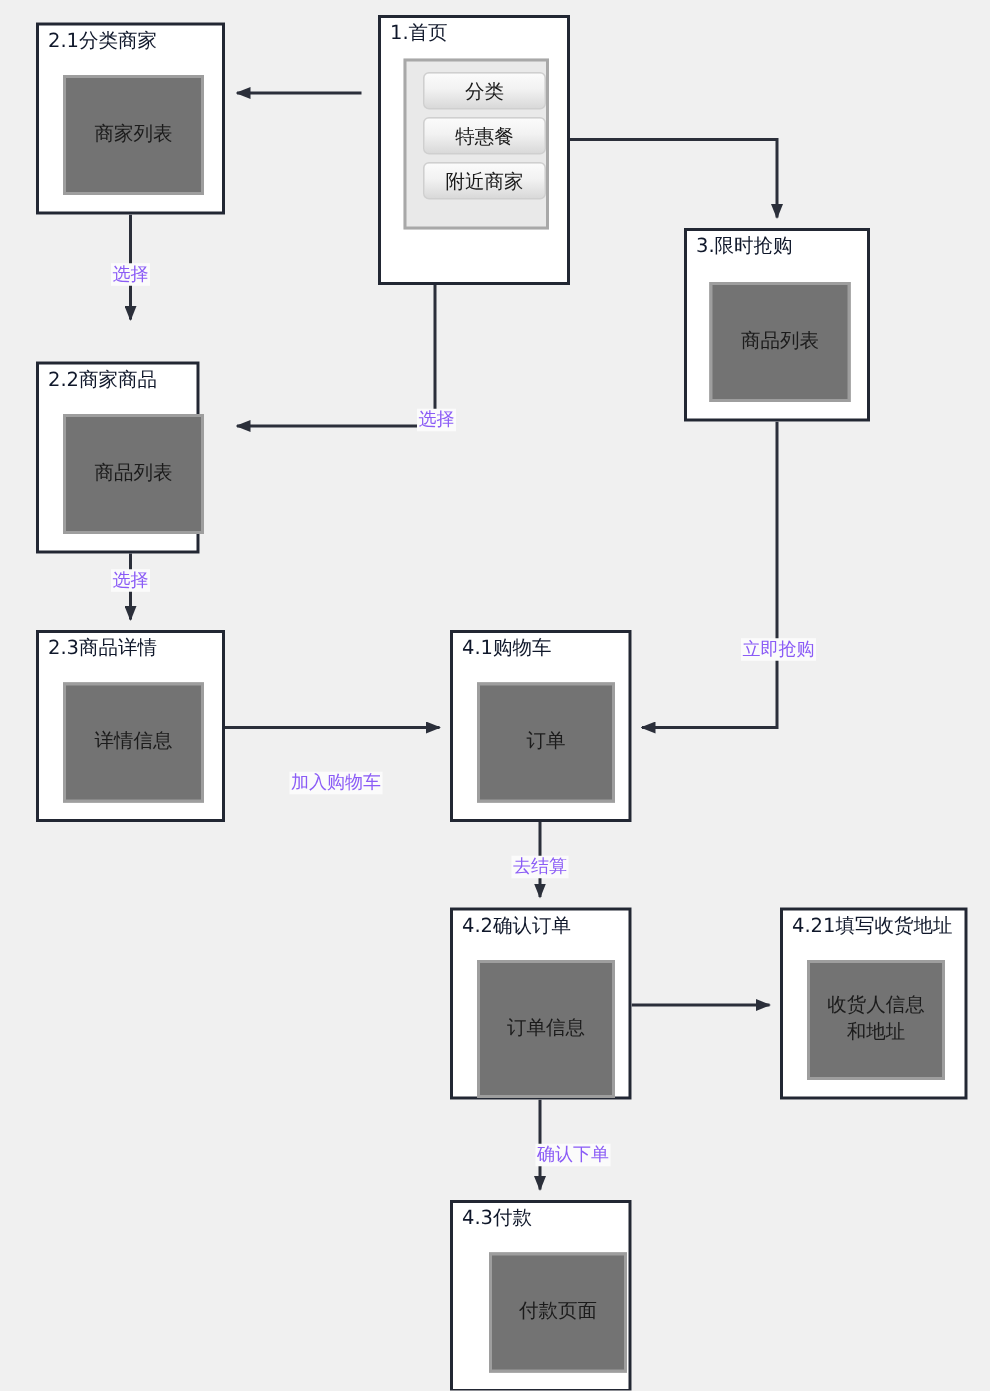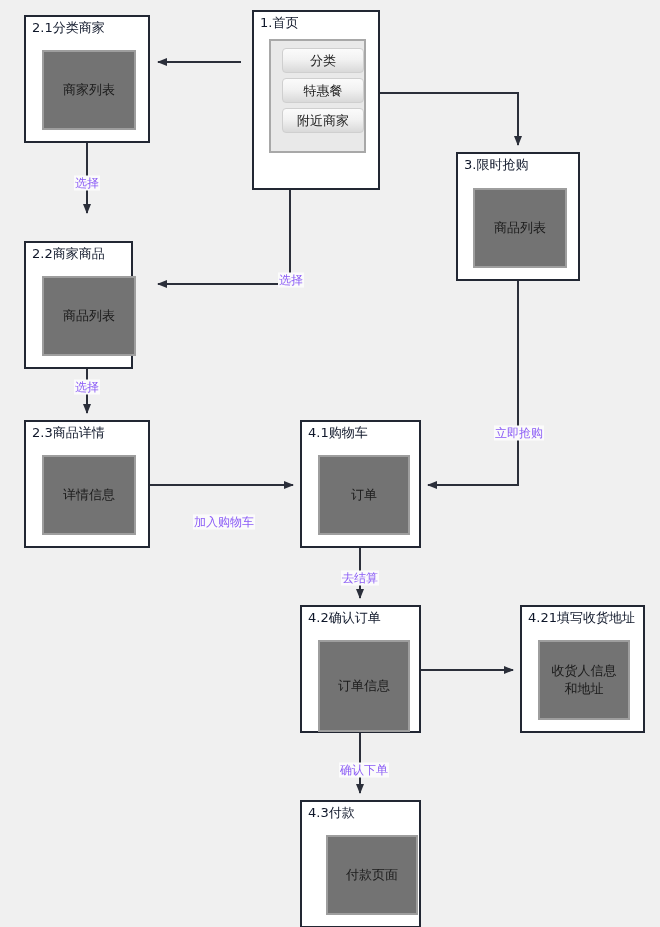--- a/index.html
+++ b/index.html
@@ -201,15 +201,15 @@
   <div class="edge-label" style="left:291px; top:280px;">选择</div>
 
   <div class="edge-label" style="left:87px; top:387px;">选择</div>
 
   <div class="edge-label" style="left:224px; top:478px;margin-top:44px;">加入购物车</div>
 
   <div class="edge-label" style="left:519px; top:433px;">立即抢购</div>
 
   <div class="edge-label" style="left:360px; top:578px;">去结算</div>
 
-  <div class="edge-label" style="left:364px; top:770px;">确认下单</div>
+  <div class="edge-label" style="left:382px; top:770px;">确认下单</div>
 
 </div>
 
 </body></html>

